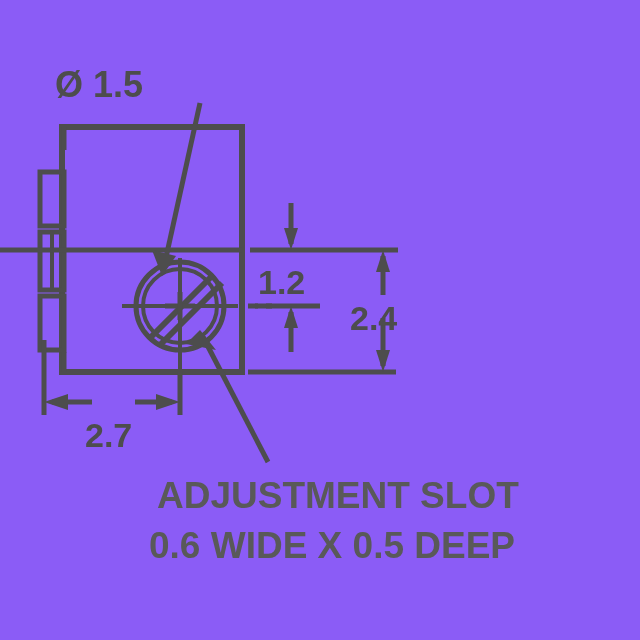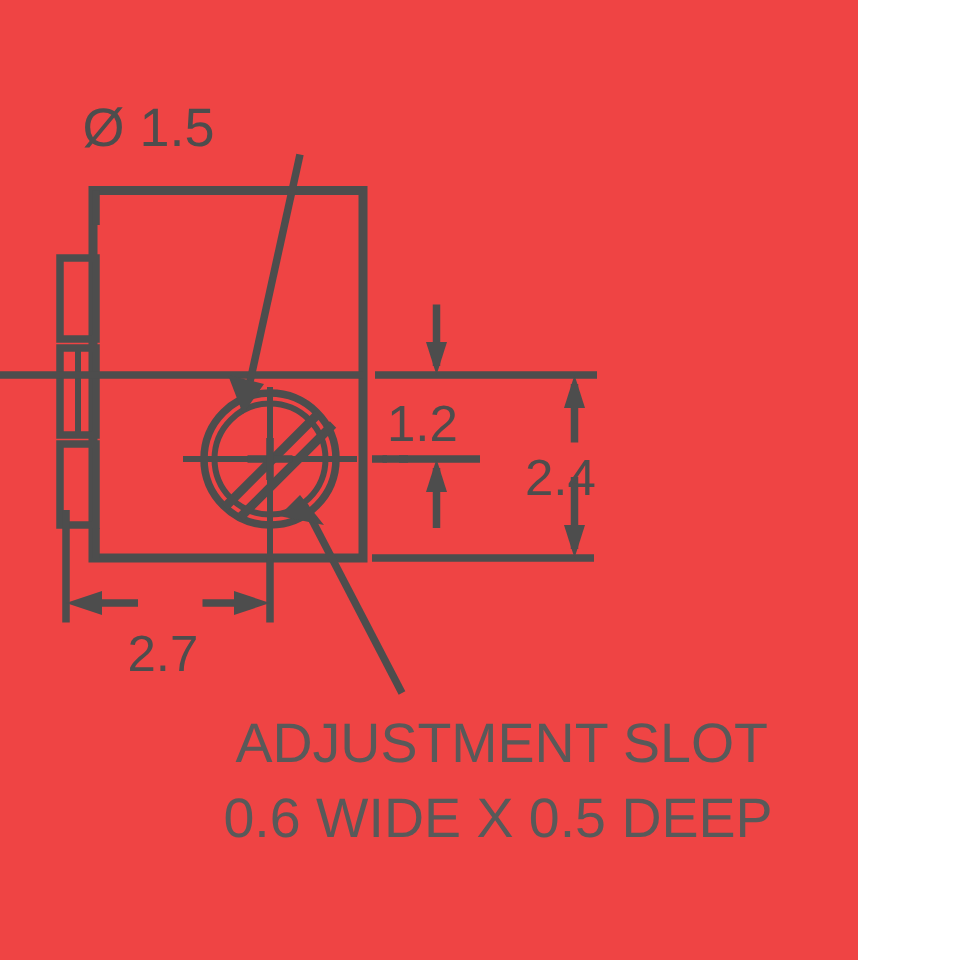--- a/index.html
+++ b/index.html
@@ -2,25 +2,26 @@
 <html><head>
 <meta charset="utf-8">
 <style>
   html, body {
     margin: 0;
     padding: 0;
     background: #ffffff;
   }
   #canvas {
     position: relative;
-    width: 572px;
+    width: 640px;
     height: 640px;
-    background: #ef4444;
+    background: #8b5cf6;
     overflow: hidden;
     font-family: "Liberation Sans", sans-serif;
+    font-weight: bold;
   }
   svg.drawing {
     display: block;
     width: 640px;
     height: 640px;
   }
   .dim-text {
     font-family: "Liberation Sans", sans-serif;
     fill: #4d4d4d;
     font-size: 34px;

